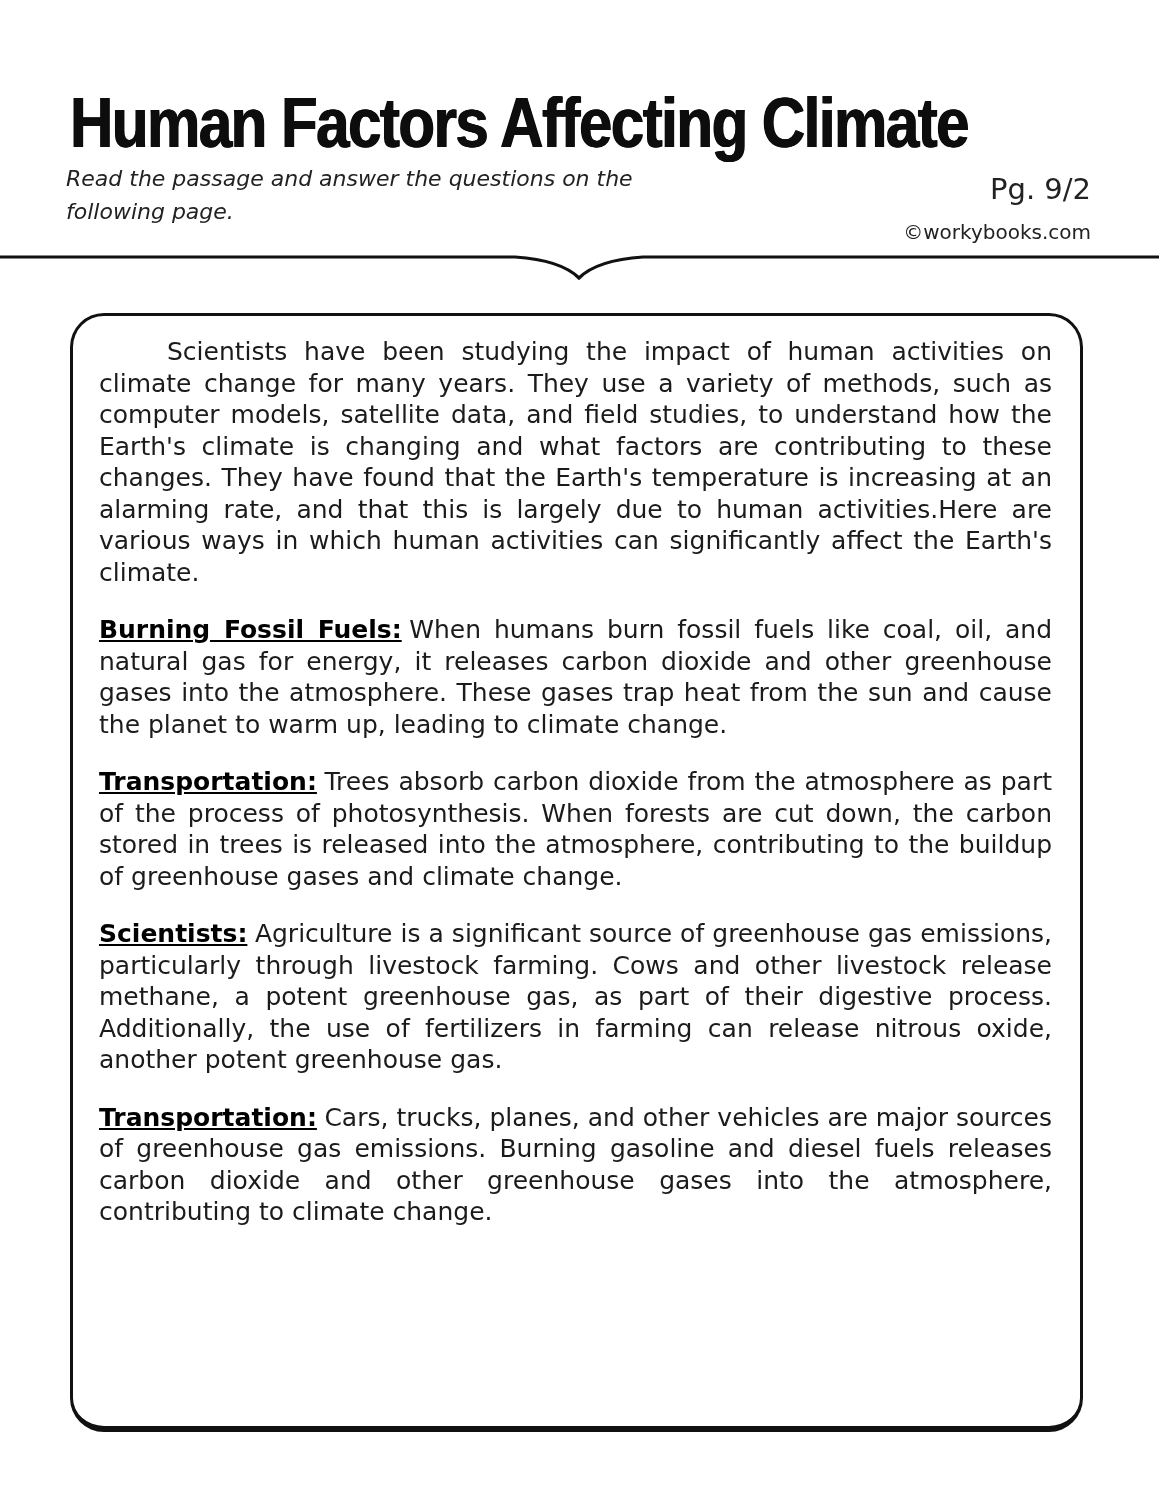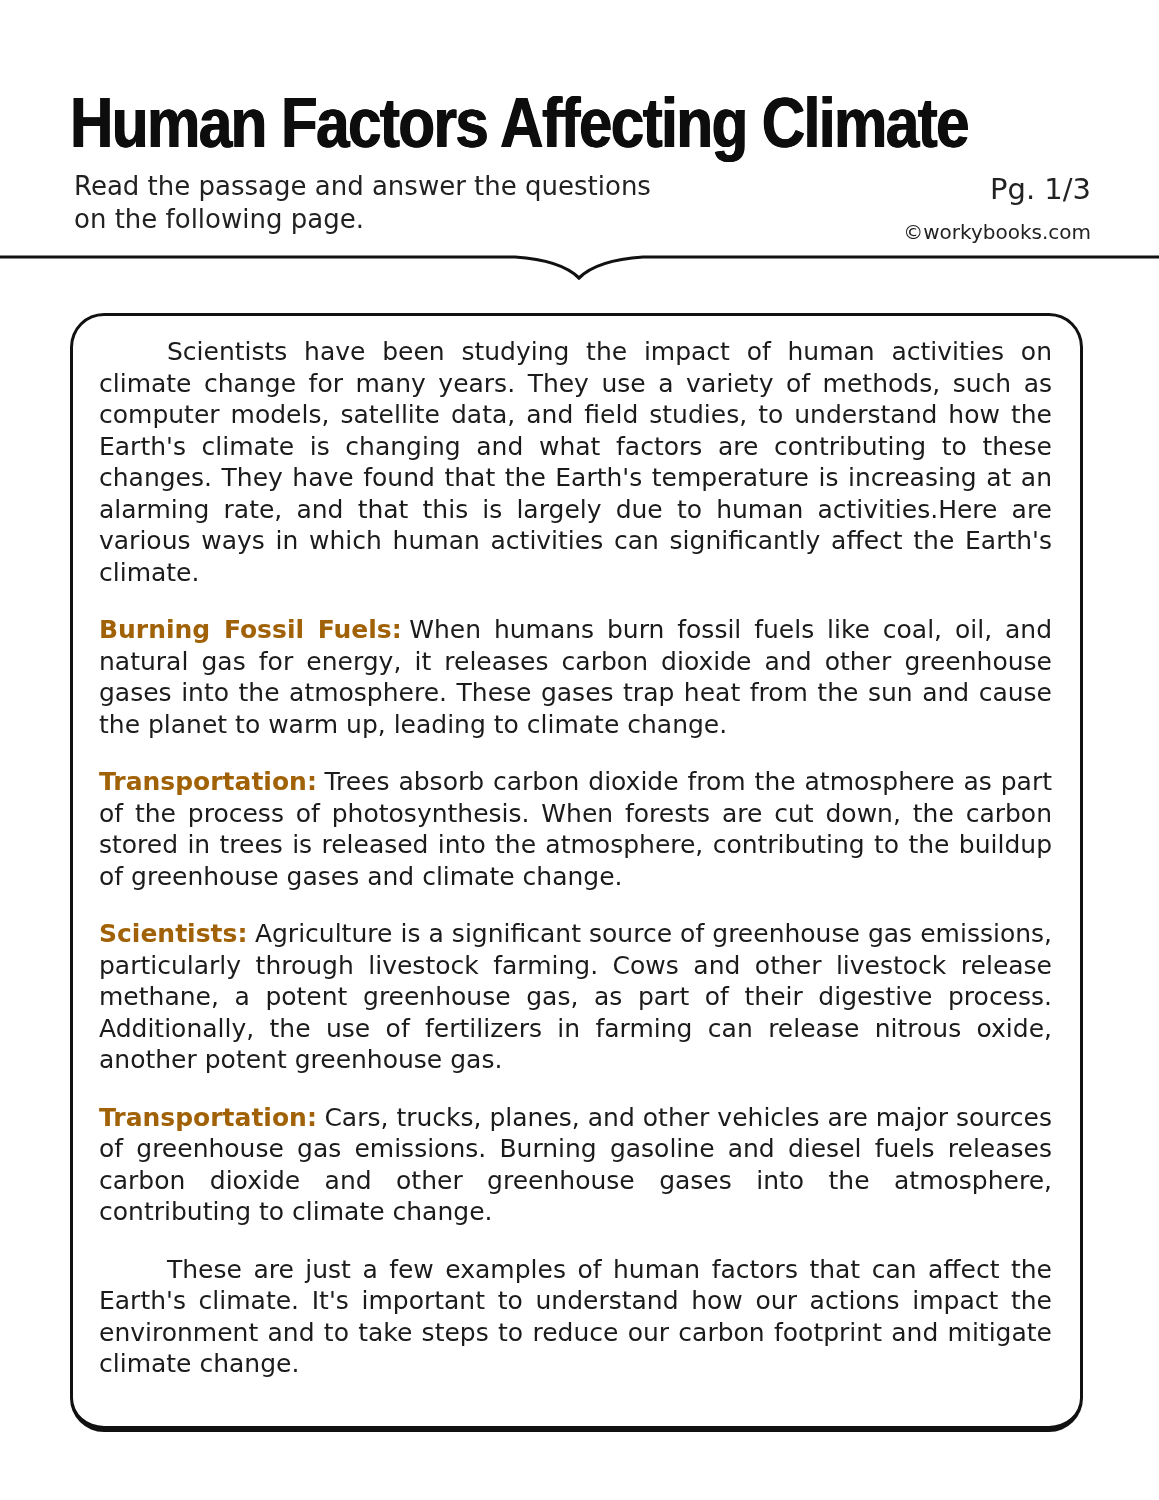--- a/index.html
+++ b/index.html
@@ -30,24 +30,25 @@
     transform: scaleY(1.18);
     transform-origin: left top;
     white-space: nowrap;
     text-shadow: 0.6px 0 0 #0d0d0d, -0.6px 0 0 #0d0d0d;
   }
   .page-subtitle {
     position: absolute;
     left: 66px;
     top: 162px;
     width: 600px;
-    margin: 8px;
-    font-size: 26px;
+    margin: 0;
+    font-size: 22px;
     line-height: 33px;
     color: #222222;
+    font-style: italic;
   }
   .page-number {
     position: absolute;
     right: 68px;
     top: 172px;
     font-size: 29px;
     color: #222222;
   }
   .copyright {
     position: absolute;
@@ -86,46 +87,46 @@
     font-size: 25px;
     line-height: 31.5px;
     text-align: justify;
     color: #1b1b1b;
   }
   .para.indent {
     text-indent: 68px;
   }
   .section-label {
     font-weight: bold;
-    color: #a16207;
+    color: #000000;
     margin-right: 0.3em;
+    text-decoration: underline;
   }
 </style>
 </head>
 <body>
 
 <h1 class="page-title">Human Factors Affecting Climate</h1>
 
 <p class="page-subtitle">Read the passage and answer the questions on the following page.</p>
 
-<div class="page-number">Pg. 1/3</div>
+<div class="page-number">Pg. 9/2</div>
 
 <div class="copyright">©workybooks.com</div>
 
 <svg class="divider" viewBox="0 0 1159 44" aria-hidden="true">
   <path d="M0 11 H515 C545 13 566 19 579 32 C592 19 613 13 643 11 H1159" fill="none" stroke="#111111" stroke-width="3.2"></path>
 </svg>
 
 <div class="passage-box">
 
   <p class="para indent">Scientists have been studying the impact of human activities on climate change for many years. They use a variety of methods, such as computer models, satellite data, and field studies, to understand how the Earth's climate is changing and what factors are contributing to these changes. They have found that the Earth's temperature is increasing at an alarming rate, and that this is largely due to human activities.Here are various ways in which human activities can significantly affect the Earth's climate.</p>
 
   <p class="para"><span class="section-label">Burning Fossil Fuels:</span><span>When humans burn fossil fuels like coal, oil, and natural gas for energy, it releases carbon dioxide and other greenhouse gases into the atmosphere. These gases trap heat from the sun and cause the planet to warm up, leading to climate change.</span></p>
 
   <p class="para"><span class="section-label">Transportation:</span><span>Trees absorb carbon dioxide from the atmosphere as part of the process of photosynthesis. When forests are cut down, the carbon stored in trees is released into the atmosphere, contributing to the buildup of greenhouse gases and climate change.</span></p>
 
   <p class="para"><span class="section-label">Scientists:</span><span>Agriculture is a significant source of greenhouse gas emissions, particularly through livestock farming. Cows and other livestock release methane, a potent greenhouse gas, as part of their digestive process. Additionally, the use of fertilizers in farming can release nitrous oxide, another potent greenhouse gas.</span></p>
 
   <p class="para"><span class="section-label">Transportation:</span><span>Cars, trucks, planes, and other vehicles are major sources of greenhouse gas emissions. Burning gasoline and diesel fuels releases carbon dioxide and other greenhouse gases into the atmosphere, contributing to climate change.</span></p>
 
-  <p class="para indent">These are just a few examples of human factors that can affect the Earth's climate. It's important to understand how our actions impact the environment and to take steps to reduce our carbon footprint and mitigate climate change.</p>
 
 </div>
 
 </body></html>

